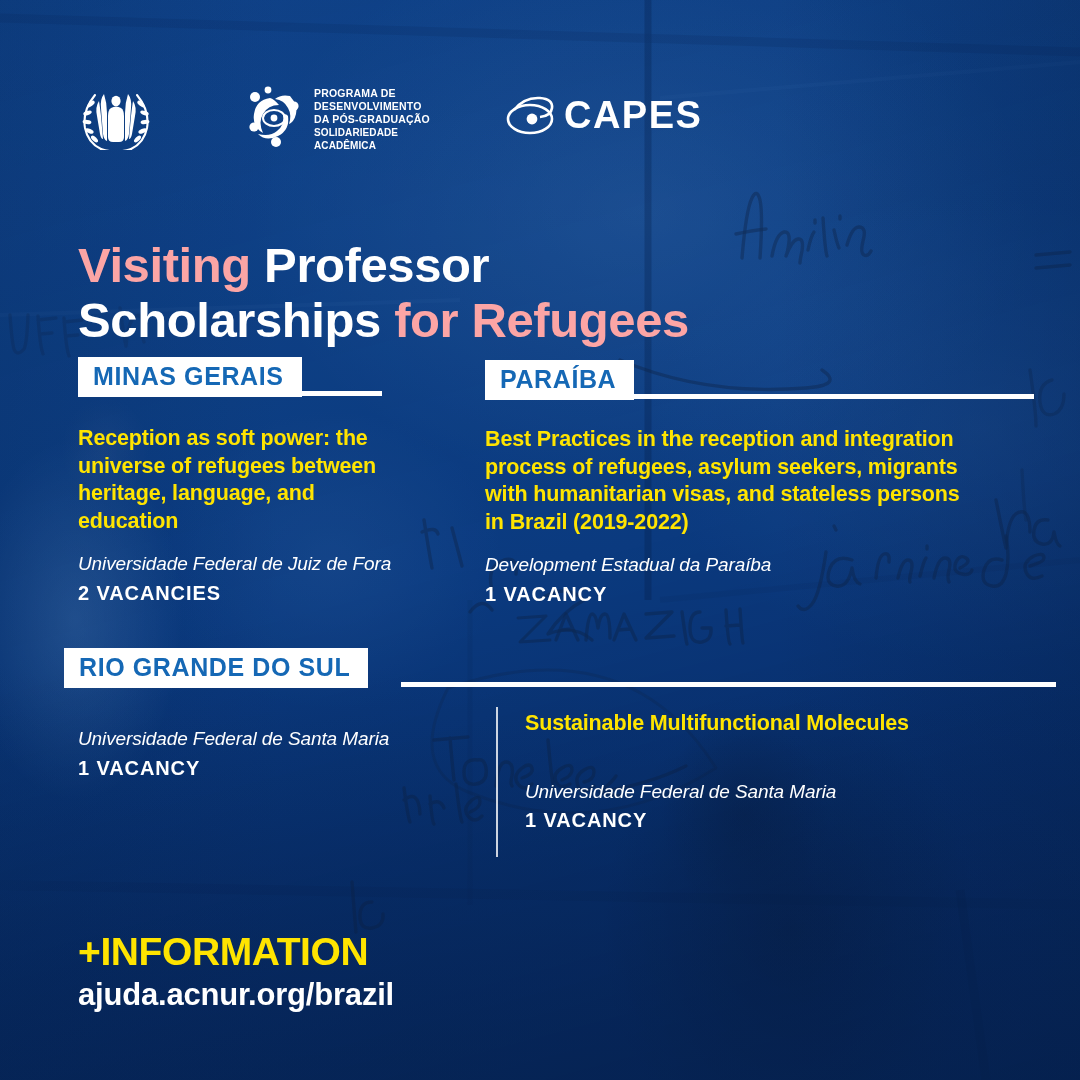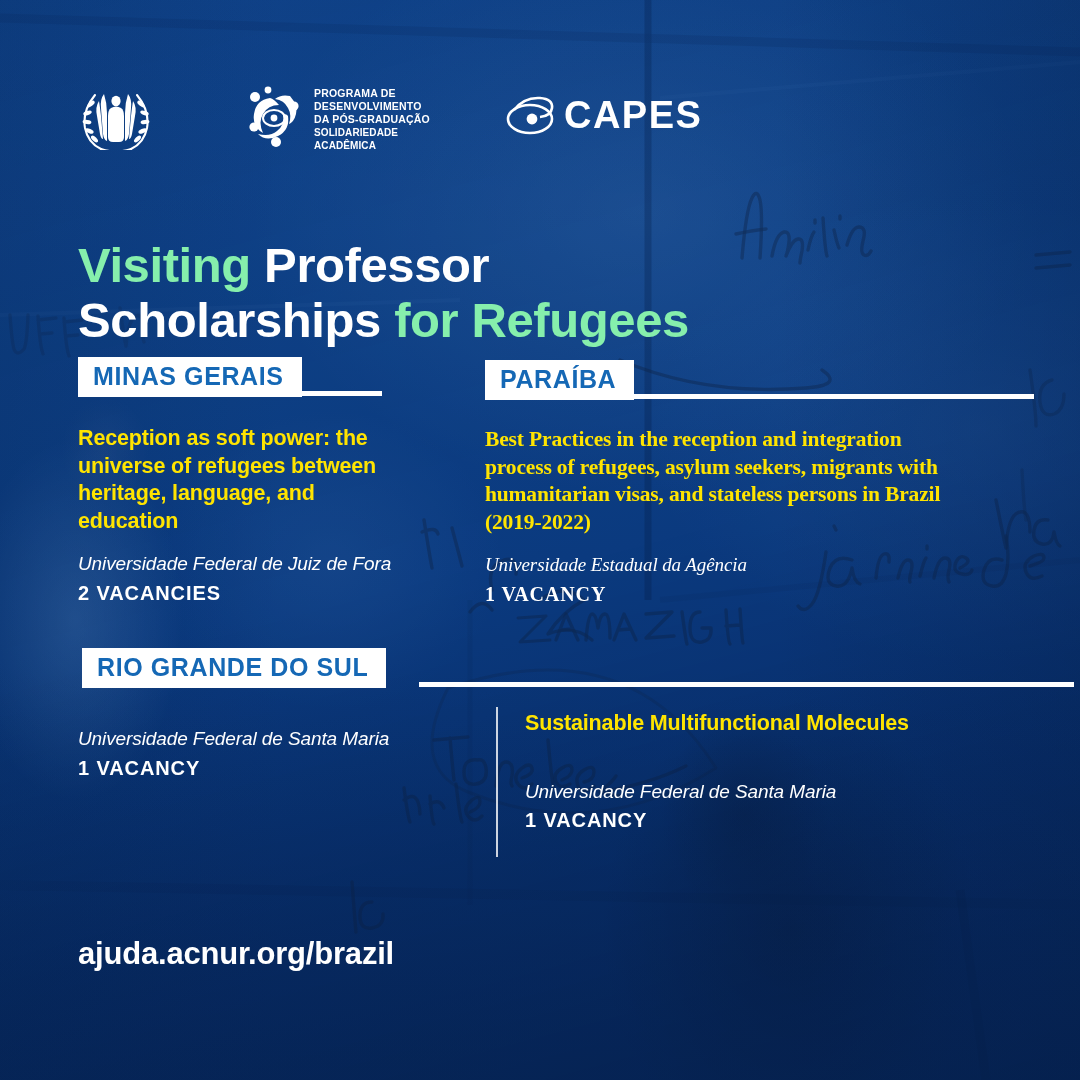--- a/index.html
+++ b/index.html
@@ -107,21 +107,21 @@
   .title {
     position: absolute;
     left: 78px;
     top: 205px;
     font-size: 49px;
     font-weight: bold;
     line-height: 1.12;
     color: #ffffff;
     letter-spacing: -0.4px;
   }
-  .title .hl { color: #86efac; }
+  .title .hl { color: #fca5a5; }
 
   
   .badge-row { position: absolute; display: flex; align-items: flex-end; }
   .badge {
     background: #ffffff;
     color: #1568B5;
     font-weight: bold;
     letter-spacing: .6px;
     font-size: 25px;
     padding: 7px 18px 8px 15px;
@@ -155,23 +155,23 @@
     font-size: 20px;
     letter-spacing: .9px;
     margin-top: 5px;
   }
 
   
   #mg-badge { left: 78px; top: 357px; }
   #mg-body  { position: absolute; left: 78px; top: 425px; width: 330px; }
 
   #pb-badge { left: 485px; top: 360px; }
-  #pb-body  { position: absolute; left: 485px; top: 426px; width: 475px; font-family: Liberation Serif, serif; }
-
-  #rs-badge { left: 82px; top: 648px; gap: 33px; }
+  #pb-body  { position: absolute; left: 485px; top: 426px; width: 475px; }
+
+  #rs-badge { left: 64px; top: 648px; gap: 33px; }
   #rs-left  { position: absolute; left: 78px; top: 710px; width: 355px; }
   #rs-right { position: absolute; left: 525px; top: 710px; width: 400px; }
 
   .v-divider {
     position: absolute;
     left: 496px;
     top: 707px;
     width: 2px;
     height: 150px;
     background: rgba(255,255,255,0.80);
@@ -387,37 +387,38 @@
       <div class="entry-univ">Universidade Federal de Juiz de Fora</div>
       <div class="entry-vac">2 VACANCIES</div>
     </div>
 
     <div class="badge-row" id="pb-badge">
       <span class="badge">PARAÍBA</span>
       <span class="badge-rule" style="width:400px"></span>
     </div>
     <div id="pb-body">
       <div class="entry-title">Best Practices in the reception and integration process of refugees, asylum seekers, migrants with humanitarian visas, and stateless persons in Brazil (2019-2022)</div>
-      <div class="entry-univ">Universidade Estadual da Agência</div>
+      <div class="entry-univ">Development Estadual da Paraíba</div>
       <div class="entry-vac">1 VACANCY</div>
     </div>
 
     <div class="badge-row" id="rs-badge">
       <span class="badge">RIO GRANDE DO SUL</span>
       <span class="badge-rule" style="width:655px"></span>
     </div>
     <div id="rs-left">
       <div class="entry-univ">Universidade Federal de Santa Maria</div>
       <div class="entry-vac">1 VACANCY</div>
     </div>
     <div class="v-divider"></div>
     <div id="rs-right">
       <div class="entry-title">Sustainable Multifunctional Molecules</div>
       <div class="entry-univ" style="margin-top:42px">Universidade Federal de Santa Maria</div>
       <div class="entry-vac">1 VACANCY</div>
     </div>
 
     <div class="footer">
+      <div class="footer-info">+INFORMATION</div>
       <div class="footer-url">ajuda.acnur.org/brazil</div>
     </div>
 
   </div>
 </div>
 
 </body></html>

